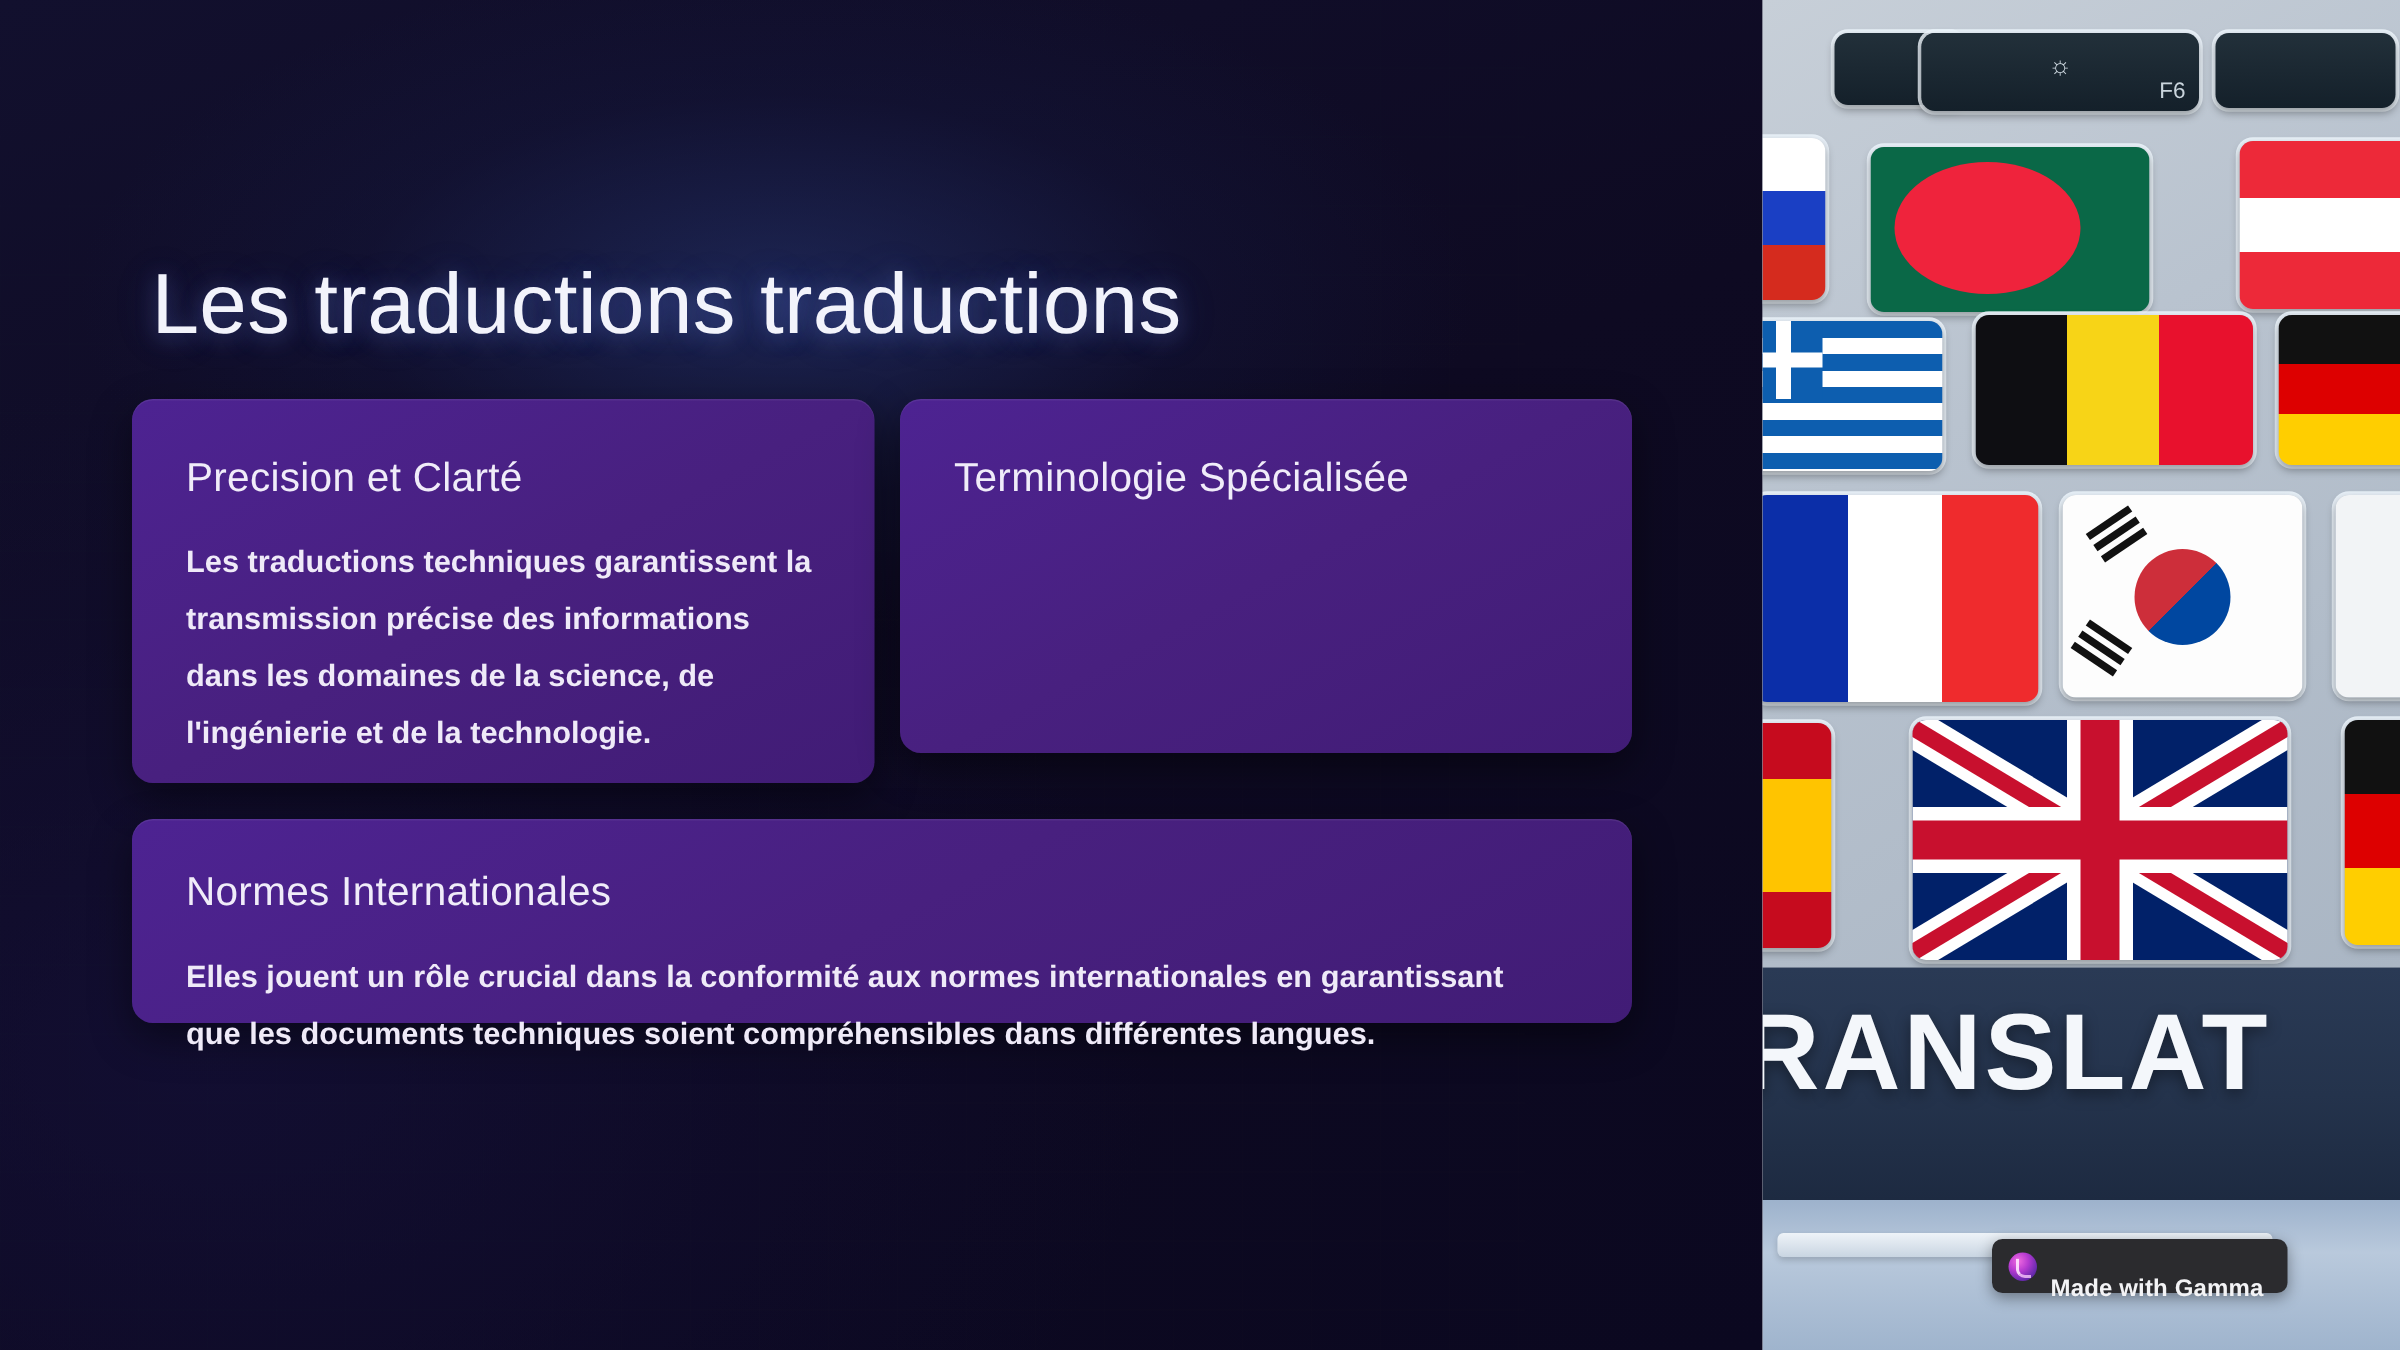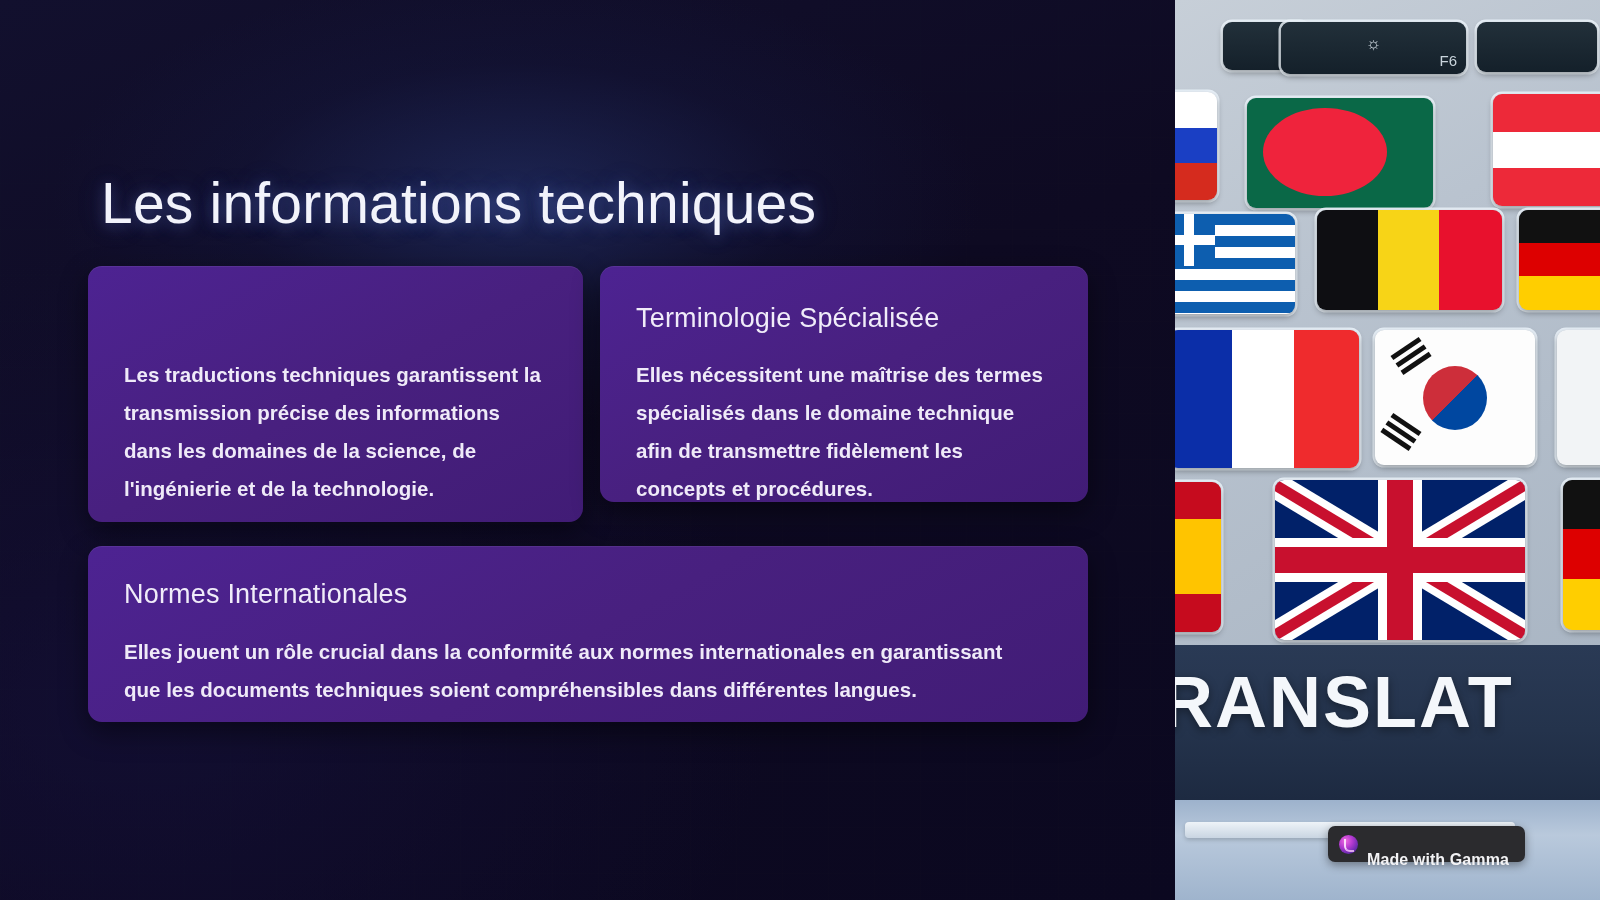--- a/index.html
+++ b/index.html
@@ -78,21 +78,21 @@
   .card-body {
     position: absolute;
     font-size: 20.5px;
     line-height: 38px;
     font-weight: 700;
     color: #efeaf8;
   }
 
   #card-1 { left: 88px;  top: 266px; width: 495px; height: 256px; }
   #card-2 { left: 600px; top: 266px; width: 488px; height: 236px; }
-  #card-3 { left: 88px;  top: 546px; width: 1000px; height: 176px; }
+  #card-3 { left: 88px;  top: 546px; width: 1000px; height: 136px; }
 
   #card-1 .card-title { left: 36px; top: 37px; }
   #card-2 .card-title { left: 36px; top: 37px; }
   #card-3 .card-title { left: 36px; top: 33px; }
 
   #card-1 .card-body { left: 36px; top: 90px; width: 420px; }
   #card-2 .card-body { left: 36px; top: 90px; width: 410px; }
   #card-3 .card-body { left: 36px; top: 87px; width: 880px; }
 
   
@@ -231,29 +231,29 @@
   }
 </style>
 </head>
 <body>
 
 <div class="slide">
 
   <div class="content-panel">
     <div class="noise"></div>
 
-    <div class="title">Les informations techniques</div>
+    <div class="title">Les traductions traductions</div>
 
     <div class="card" id="card-1">
+      <div class="card-title">Precision et Clarté</div>
       <div class="card-body">Les traductions techniques garantissent la transmission précise des informations dans les domaines de la science, de l'ingénierie et de la technologie.</div>
     </div>
 
     <div class="card" id="card-2">
       <div class="card-title">Terminologie Spécialisée</div>
-      <div class="card-body">Elles nécessitent une maîtrise des termes spécialisés dans le domaine technique afin de transmettre fidèlement les concepts et procédures.</div>
     </div>
 
     <div class="card" id="card-3">
       <div class="card-title">Normes Internationales</div>
       <div class="card-body">Elles jouent un rôle crucial dans la conformité aux normes internationales en garantissant que les documents techniques soient compréhensibles dans différentes langues.</div>
     </div>
   </div>
 
   <div class="image-panel">
 

